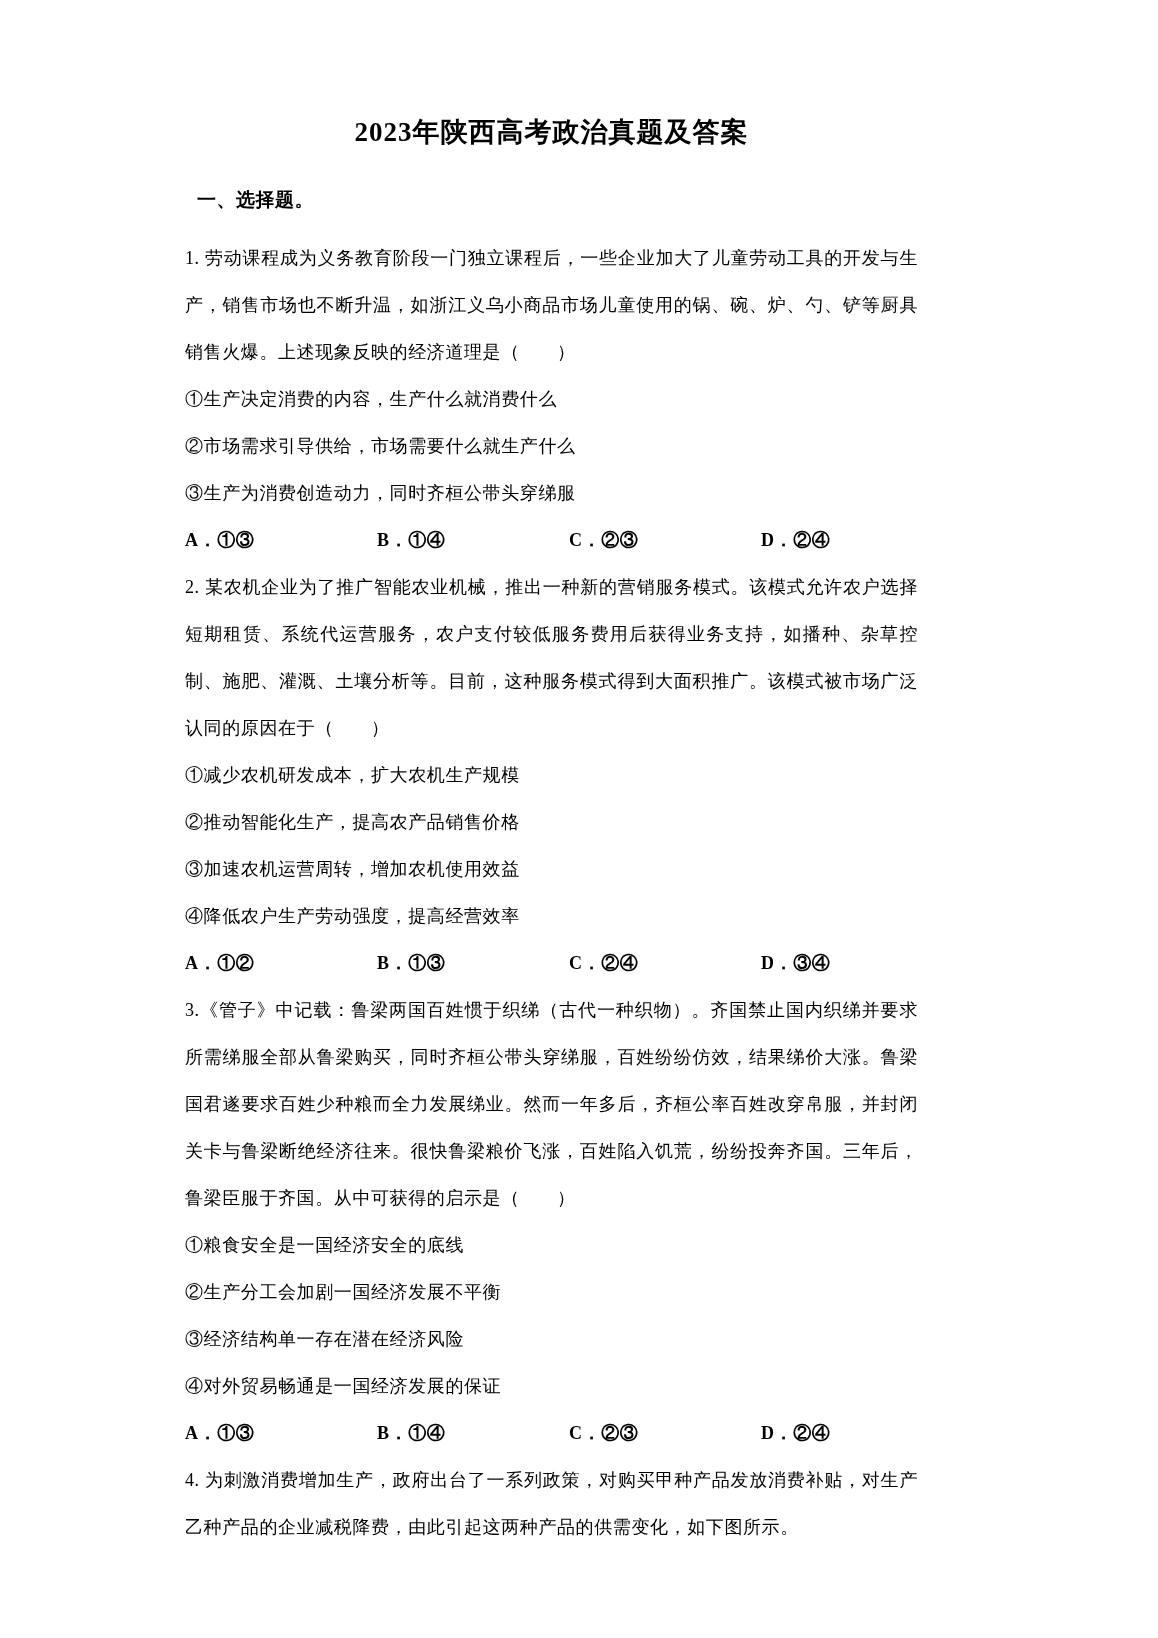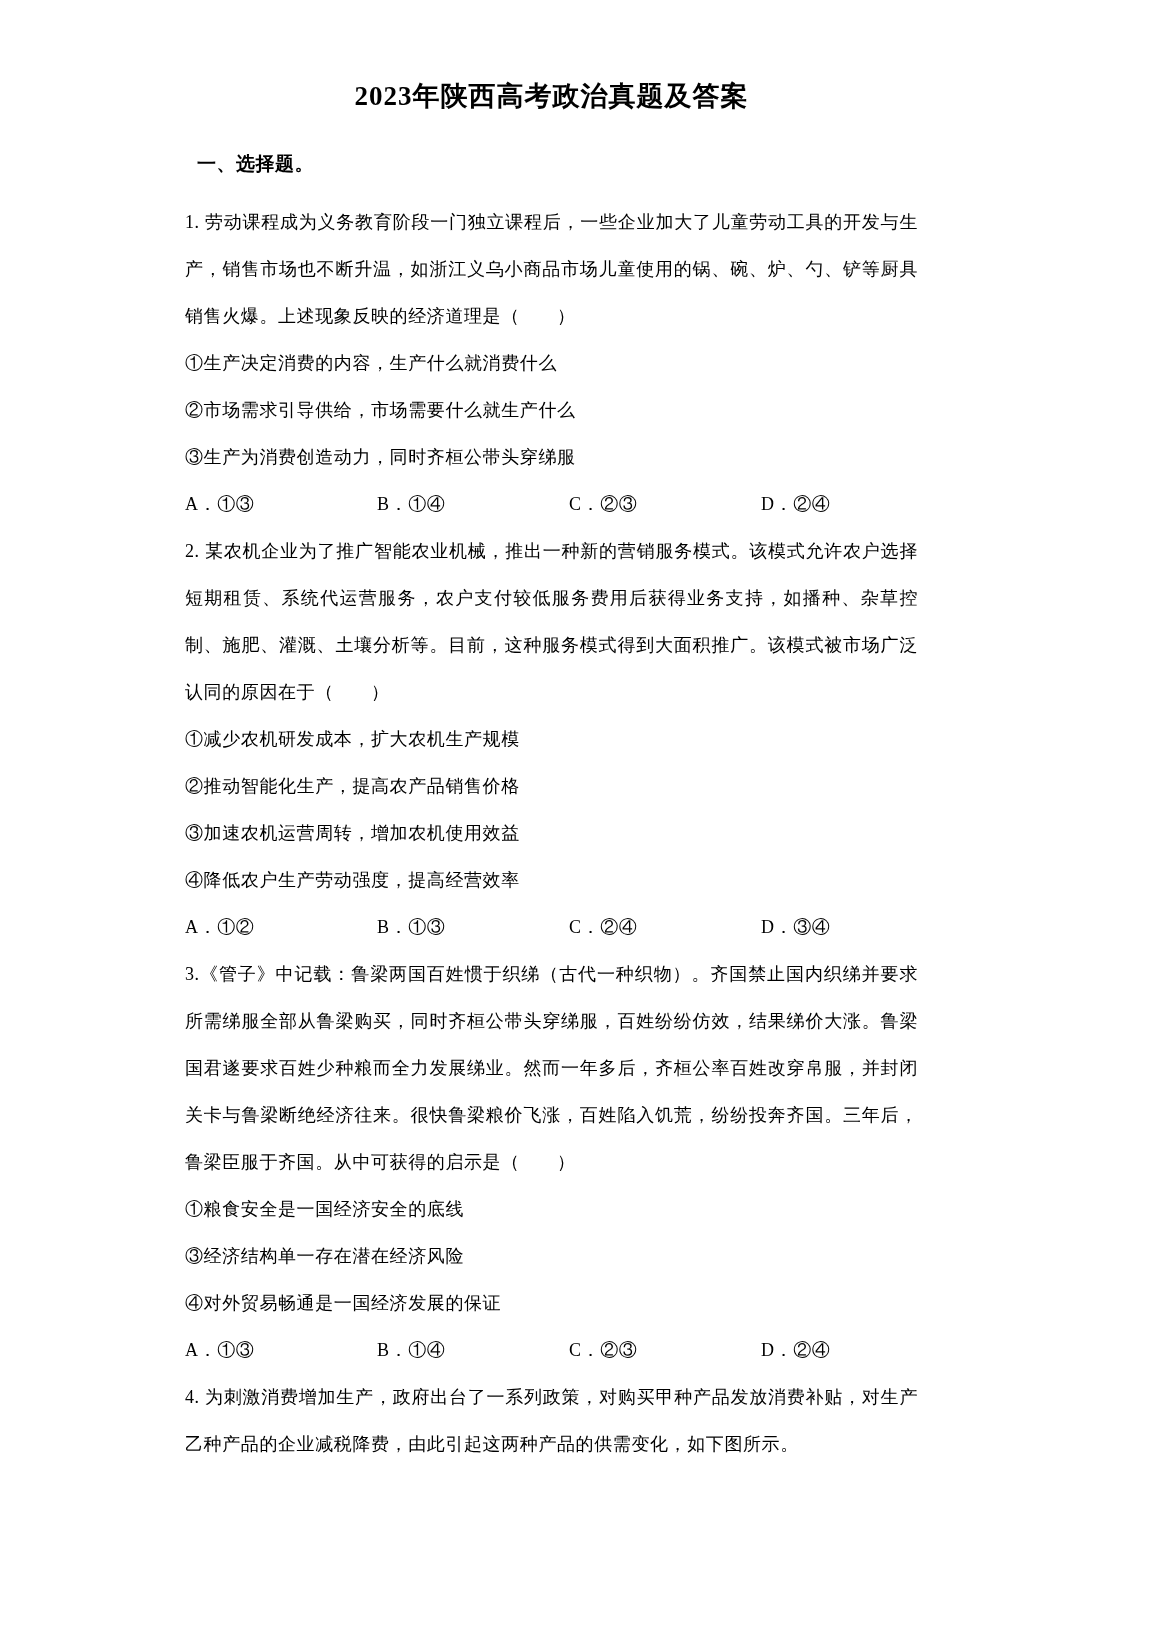--- a/index.html
+++ b/index.html
@@ -12,21 +12,21 @@
     width: 1158px;
     height: 1638px;
     background: #ffffff;
     font-family: "Liberation Serif", "DejaVu Serif", serif;
     color: #000000;
     overflow: hidden;
     box-sizing: border-box;
   }
   .content {
     box-sizing: border-box;
-    padding: 76px 240px 0 185px; 
+    padding: 112px 240px 0 185px; 
   }
   .doc-title {
     font-size: 27px;
     font-weight: bold;
     text-align: center;
     line-height: 40px;
     margin: 0 0 24px 0;
     letter-spacing: 1px;
   }
   .section-heading {
@@ -46,20 +46,21 @@
   .choices {
     display: flex;
     font-size: 18px;
     line-height: 47px;
     letter-spacing: 0.6px;
   }
   .choices span {
     display: inline-block;
     width: 192px;
     white-space: nowrap;
+    font-weight: bold;
   }
   .choices span:last-child {
     width: auto;
   }
 </style>
 </head>
 <body>
 
 <div class="page">
   <div class="content">
@@ -91,20 +92,21 @@
         <span>A．①②</span>
         <span>B．①③</span>
         <span>C．②④</span>
         <span>D．③④</span>
       </div>
     </div>
 
     <div>
       <p class="line">3.《管子》中记载：鲁梁两国百姓惯于织绨（古代一种织物）。齐国禁止国内织绨并要求所需绨服全部从鲁梁购买，同时齐桓公带头穿绨服，百姓纷纷仿效，结果绨价大涨。鲁梁国君遂要求百姓少种粮而全力发展绨业。然而一年多后，齐桓公率百姓改穿帛服，并封闭关卡与鲁梁断绝经济往来。很快鲁梁粮价飞涨，百姓陷入饥荒，纷纷投奔齐国。三年后，鲁梁臣服于齐国。从中可获得的启示是（　　）</p>
       <p class="line">①粮食安全是一国经济安全的底线</p>
+      <p class="line">②生产分工会加剧一国经济发展不平衡</p>
       <p class="line">③经济结构单一存在潜在经济风险</p>
       <p class="line">④对外贸易畅通是一国经济发展的保证</p>
       <div class="choices">
         <span>A．①③</span>
         <span>B．①④</span>
         <span>C．②③</span>
         <span>D．②④</span>
       </div>
     </div>
 

